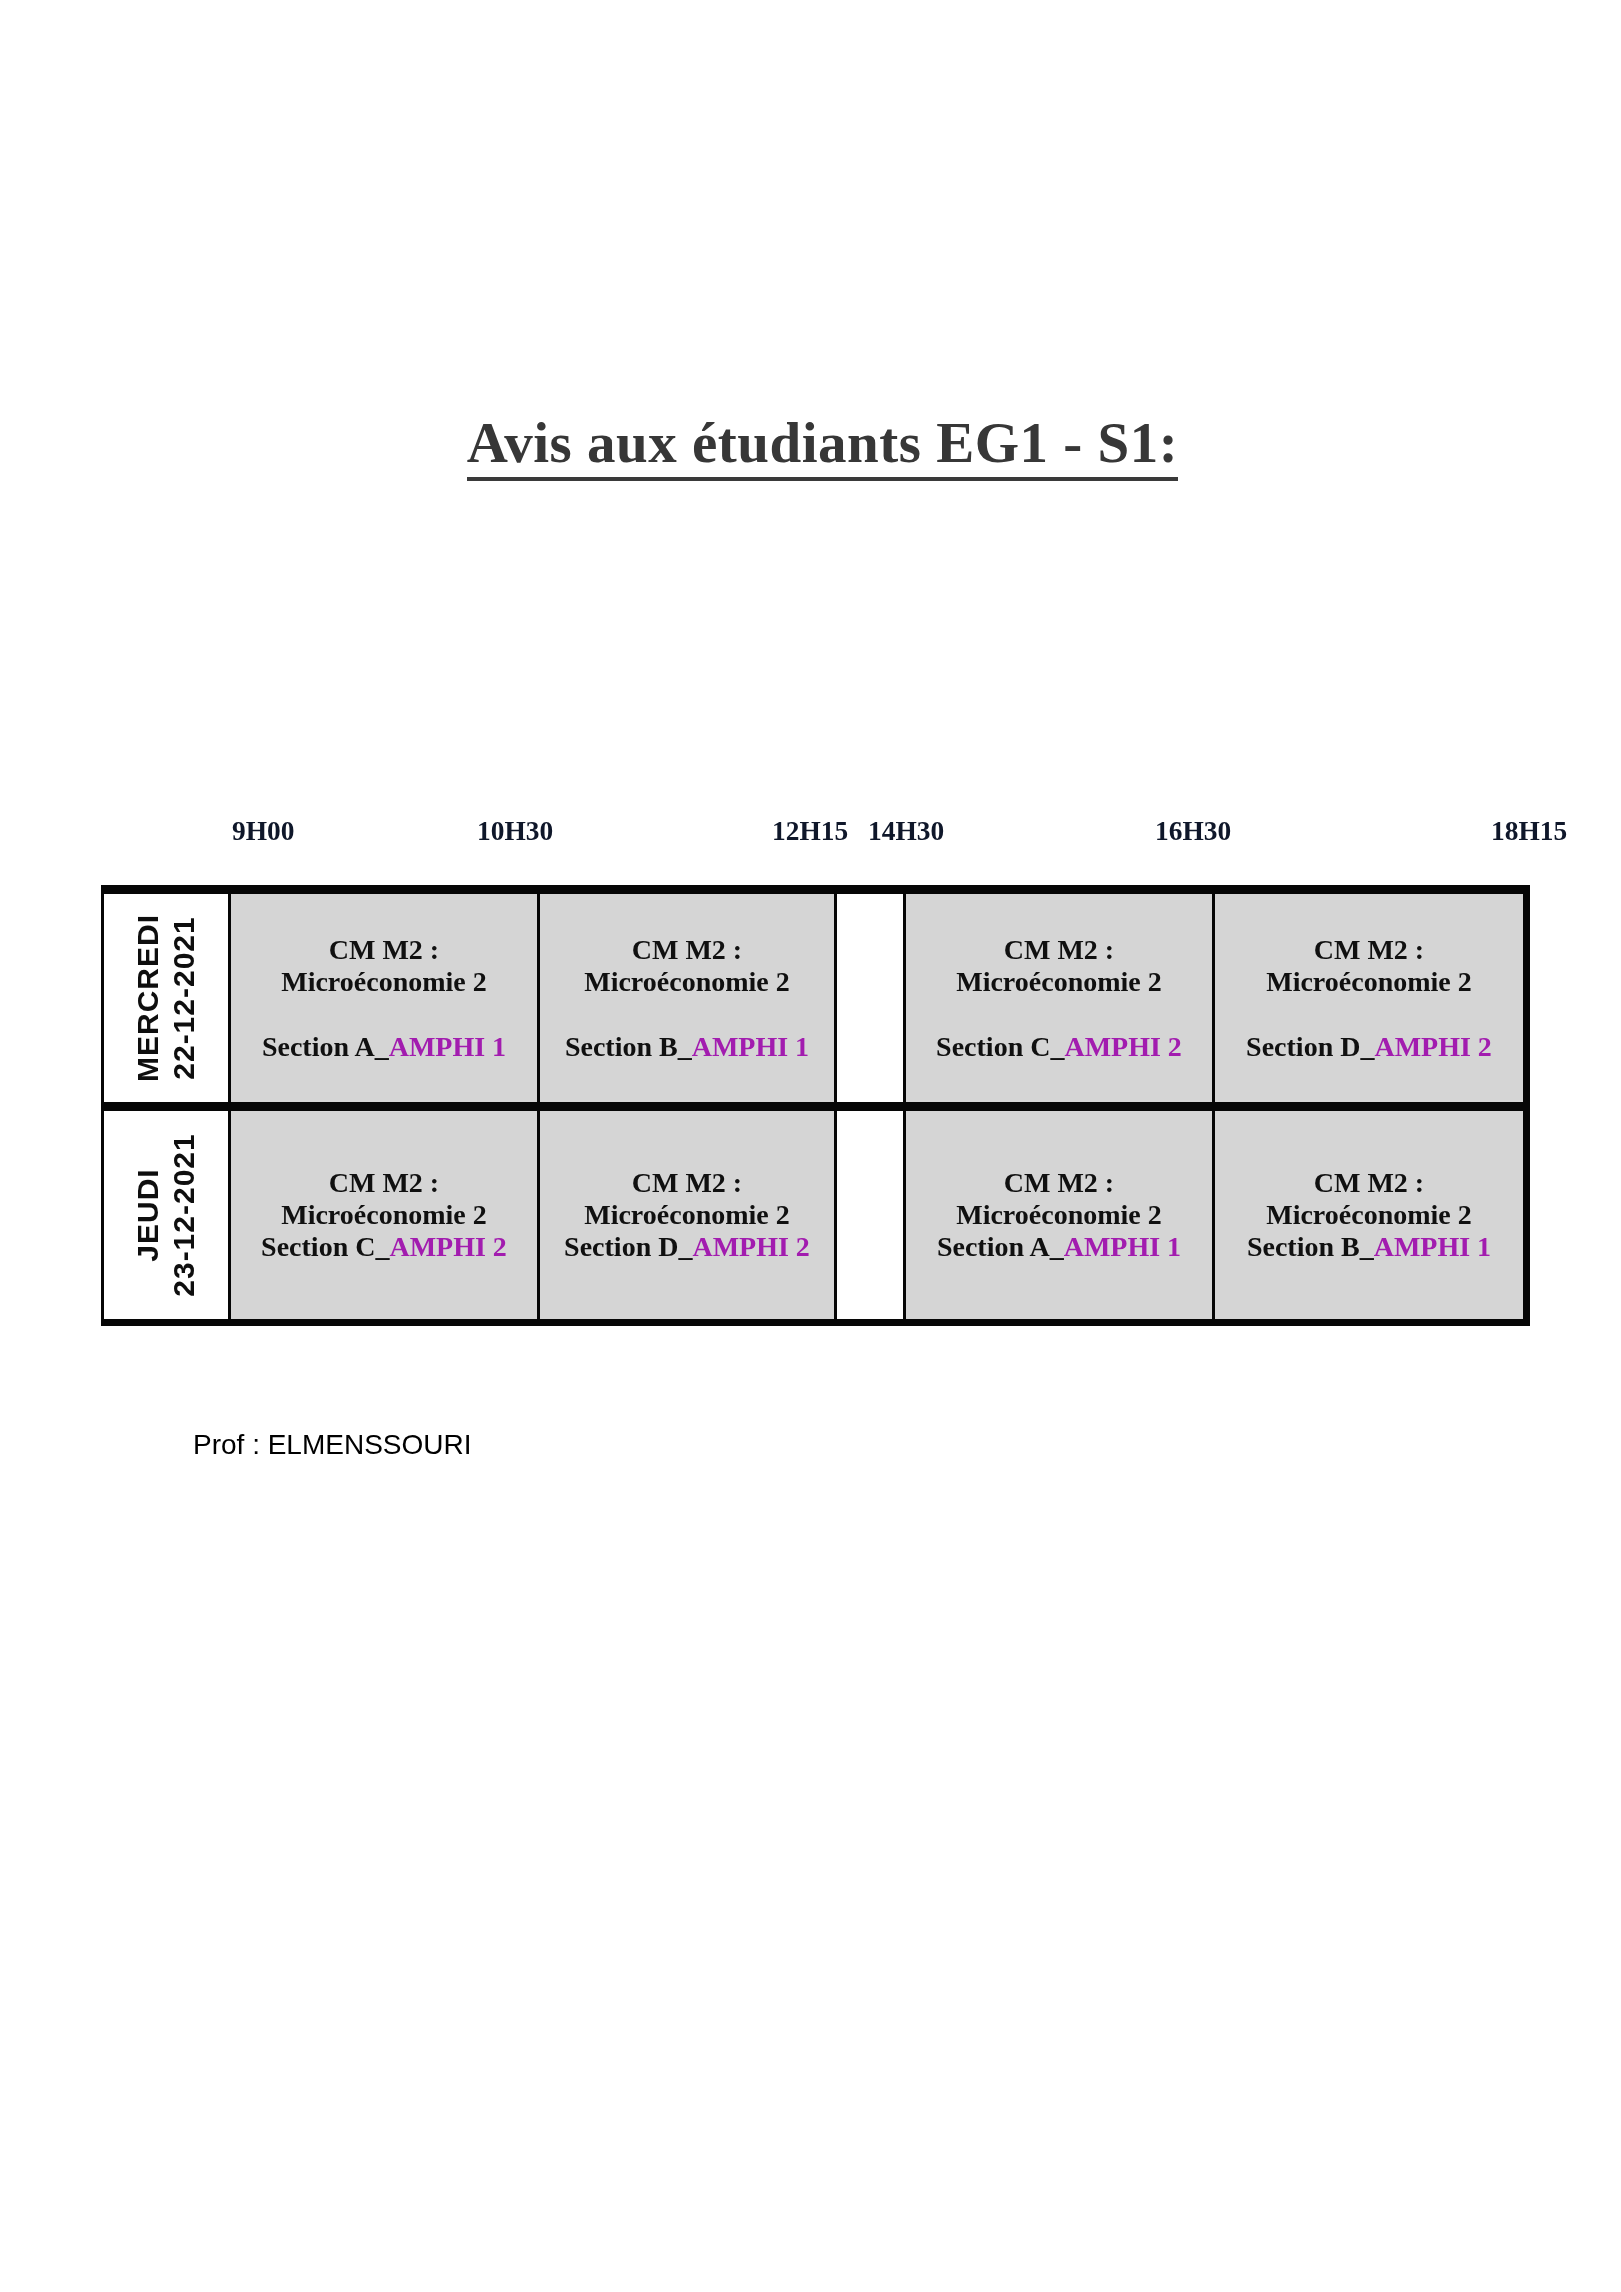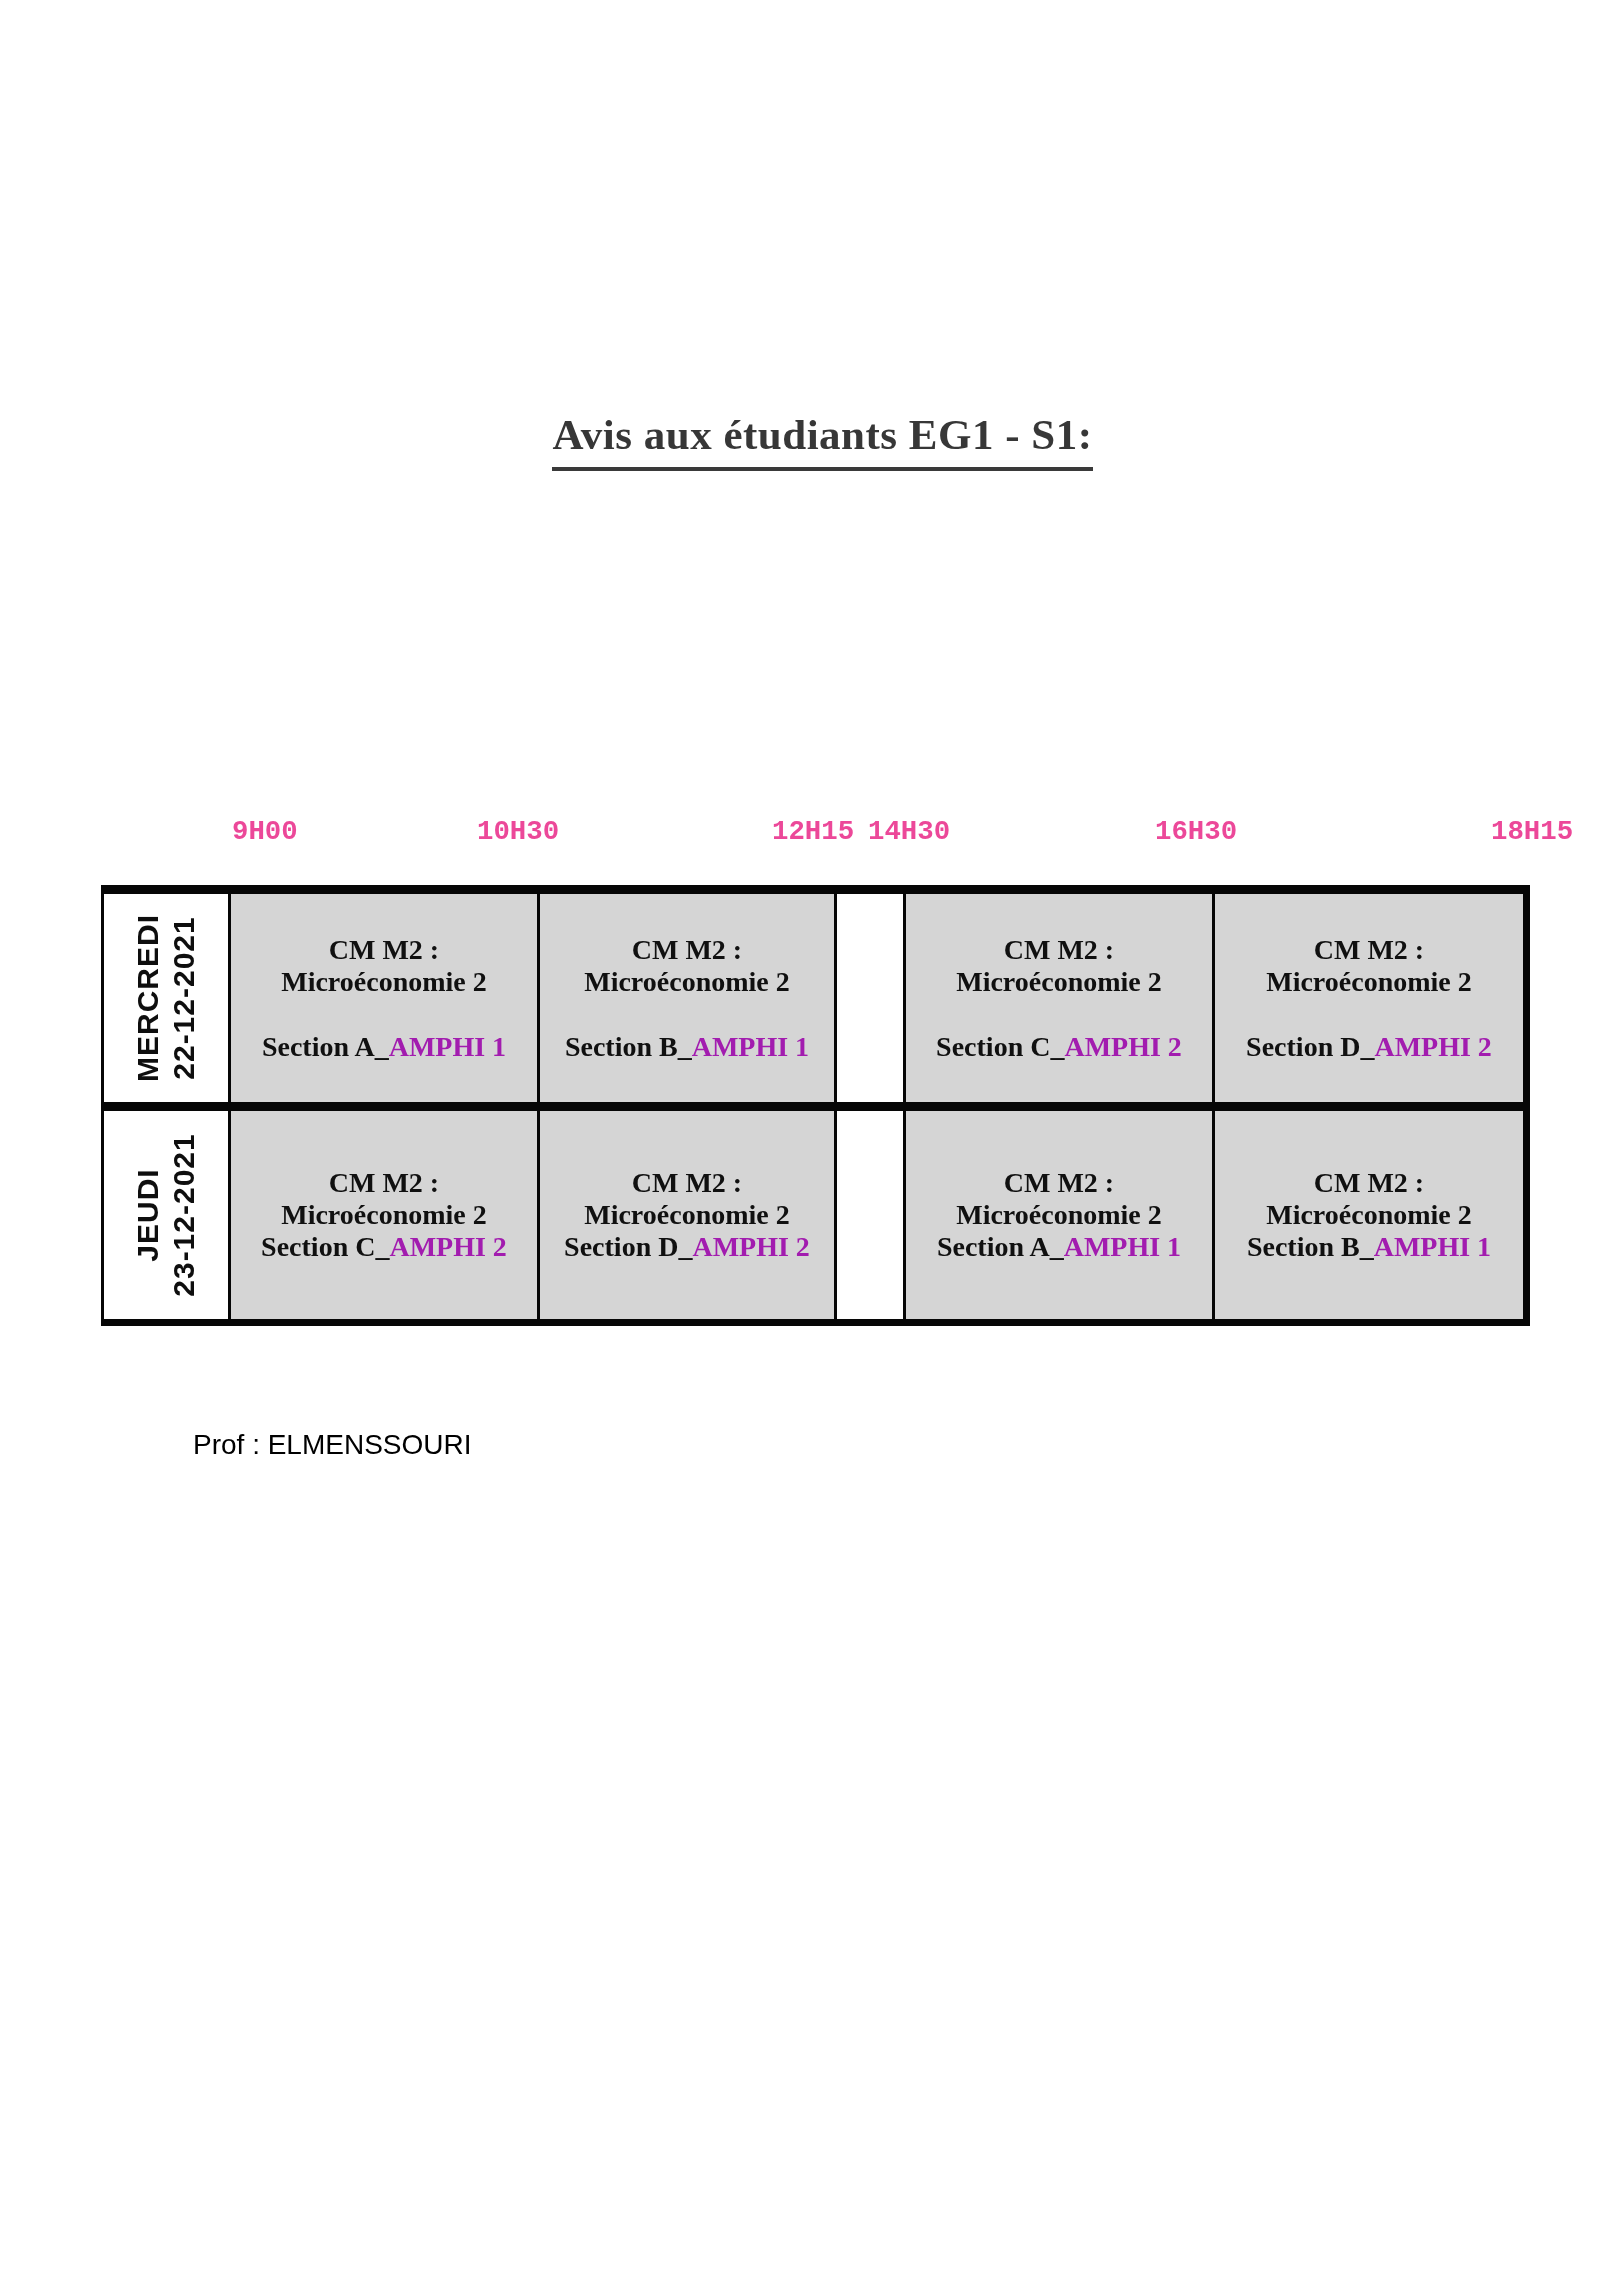--- a/index.html
+++ b/index.html
@@ -21,25 +21,25 @@
     position: absolute;
     top: 410px;
     left: 0;
     width: 1621px;
     text-align: center;
   }
   #title {
     display: inline-block;
     font-family: "Liberation Serif", serif;
     font-weight: bold;
-    font-size: 43px;
+    font-size: 57px;
     color: #373737;
     letter-spacing: 0.5px;
     border-bottom: 4.9px solid #3a3a3a;
-    padding-bottom: 8px;
+    padding-bottom: 2px;
     margin-left: 24px;
   }
 
   
   #intro {
     position: absolute;
     top: 584px;
     left: 177px;
     width: 1257px;
     font-family: "Liberation Serif", serif;
@@ -51,24 +51,24 @@
   }
   #intro .bold-part {
     font-weight: bold;
     color: #333333;
   }
 
   
   .time-label {
     position: absolute;
     top: 816px;
-    font-family: Liberation Mono, monospace;
+    font-family: Liberation Serif, serif;
     font-weight: bold;
     font-size: 27.4px;
-    color: #ec4899;
+    color: #0f172a;
     white-space: nowrap;
   }
   #time-9h00  { left: 232px; }
   #time-10h30 { left: 477px; }
   #time-12h15 { left: 772px; }
   #time-14h30 { left: 868px; }
   #time-16h30 { left: 1155px; }
   #time-18h15 { left: 1491px; }
 
   

